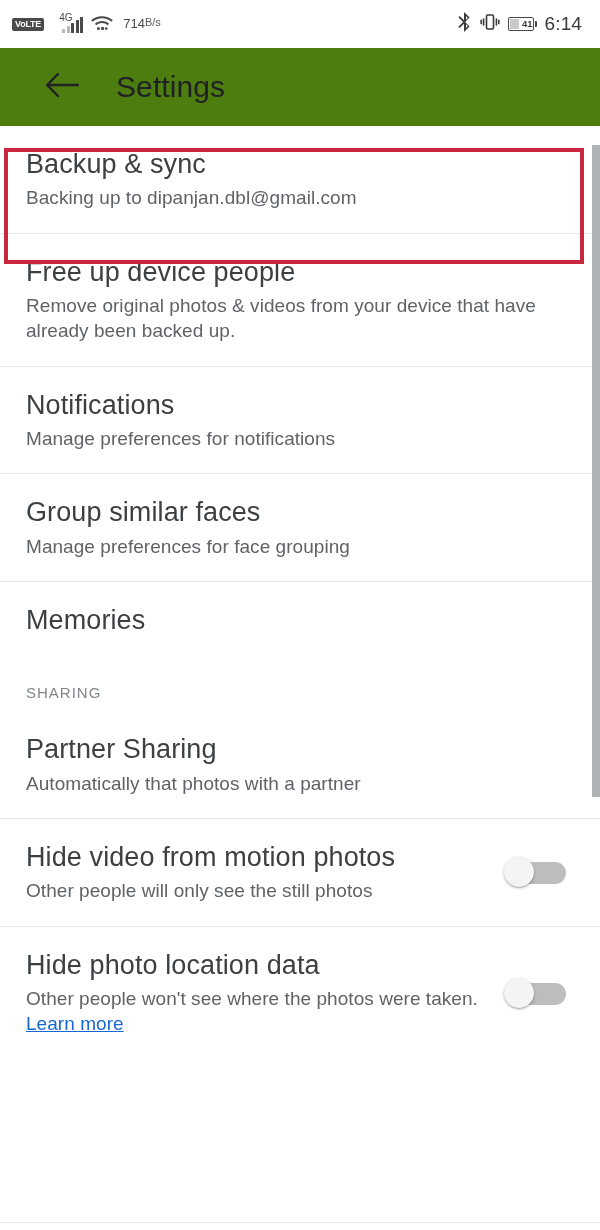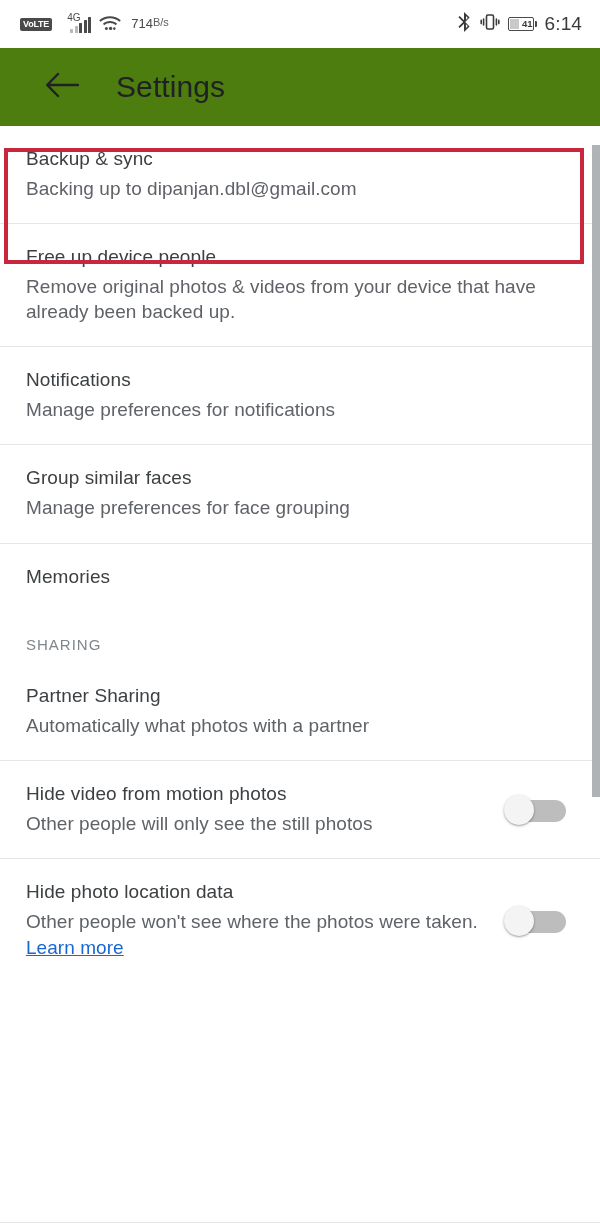--- a/index.html
+++ b/index.html
@@ -15,21 +15,21 @@
     overflow: hidden;
     position: relative;
   }
 
   
   .statusbar {
     height: 48px;
     display: flex;
     align-items: center;
     justify-content: space-between;
-    padding: 0 18px 0 20px;
+    padding: 0 18px 0 12px;
     box-sizing: border-box;
     color: #4a4a4a;
   }
   .status-left, .status-right {
     display: flex;
     align-items: center;
   }
   .status-left { gap: 7px; }
   .status-right { gap: 8px; }
 
@@ -167,21 +167,21 @@
     padding: 22px 26px 22px 26px;
     box-sizing: border-box;
     background: #ffffff;
     position: relative;
     display: flex;
     align-items: center;
     cursor: pointer;
   }
   .row .texts { flex: 1 1 auto; min-width: 0; }
   .row-title {
-    font-size: 19px;
+    font-size: 27px;
     color: #3c4043;
     line-height: 1.2;
     letter-spacing: 0.1px;
   }
   .row-sub {
     font-size: 19px;
     color: #5f6368;
     line-height: 1.33;
     margin-top: 5px;
     letter-spacing: 0.05px;
@@ -372,21 +372,21 @@
     <div class="texts">
       <div class="row-title">Memories</div>
     </div>
   </div>
 
   <div class="section-header">SHARING</div>
 
   <div class="row">
     <div class="texts">
       <div class="row-title">Partner Sharing</div>
-      <div class="row-sub">Automatically what photos with a partner</div>
+      <div class="row-sub">Automatically that photos with a partner</div>
     </div>
   </div>
   <div class="divider"></div>
 
   <div class="row">
     <div class="texts">
       <div class="row-title">Hide video from motion photos</div>
       <div class="row-sub">Other people will only see the still photos</div>
     </div>
     <div class="switch">

